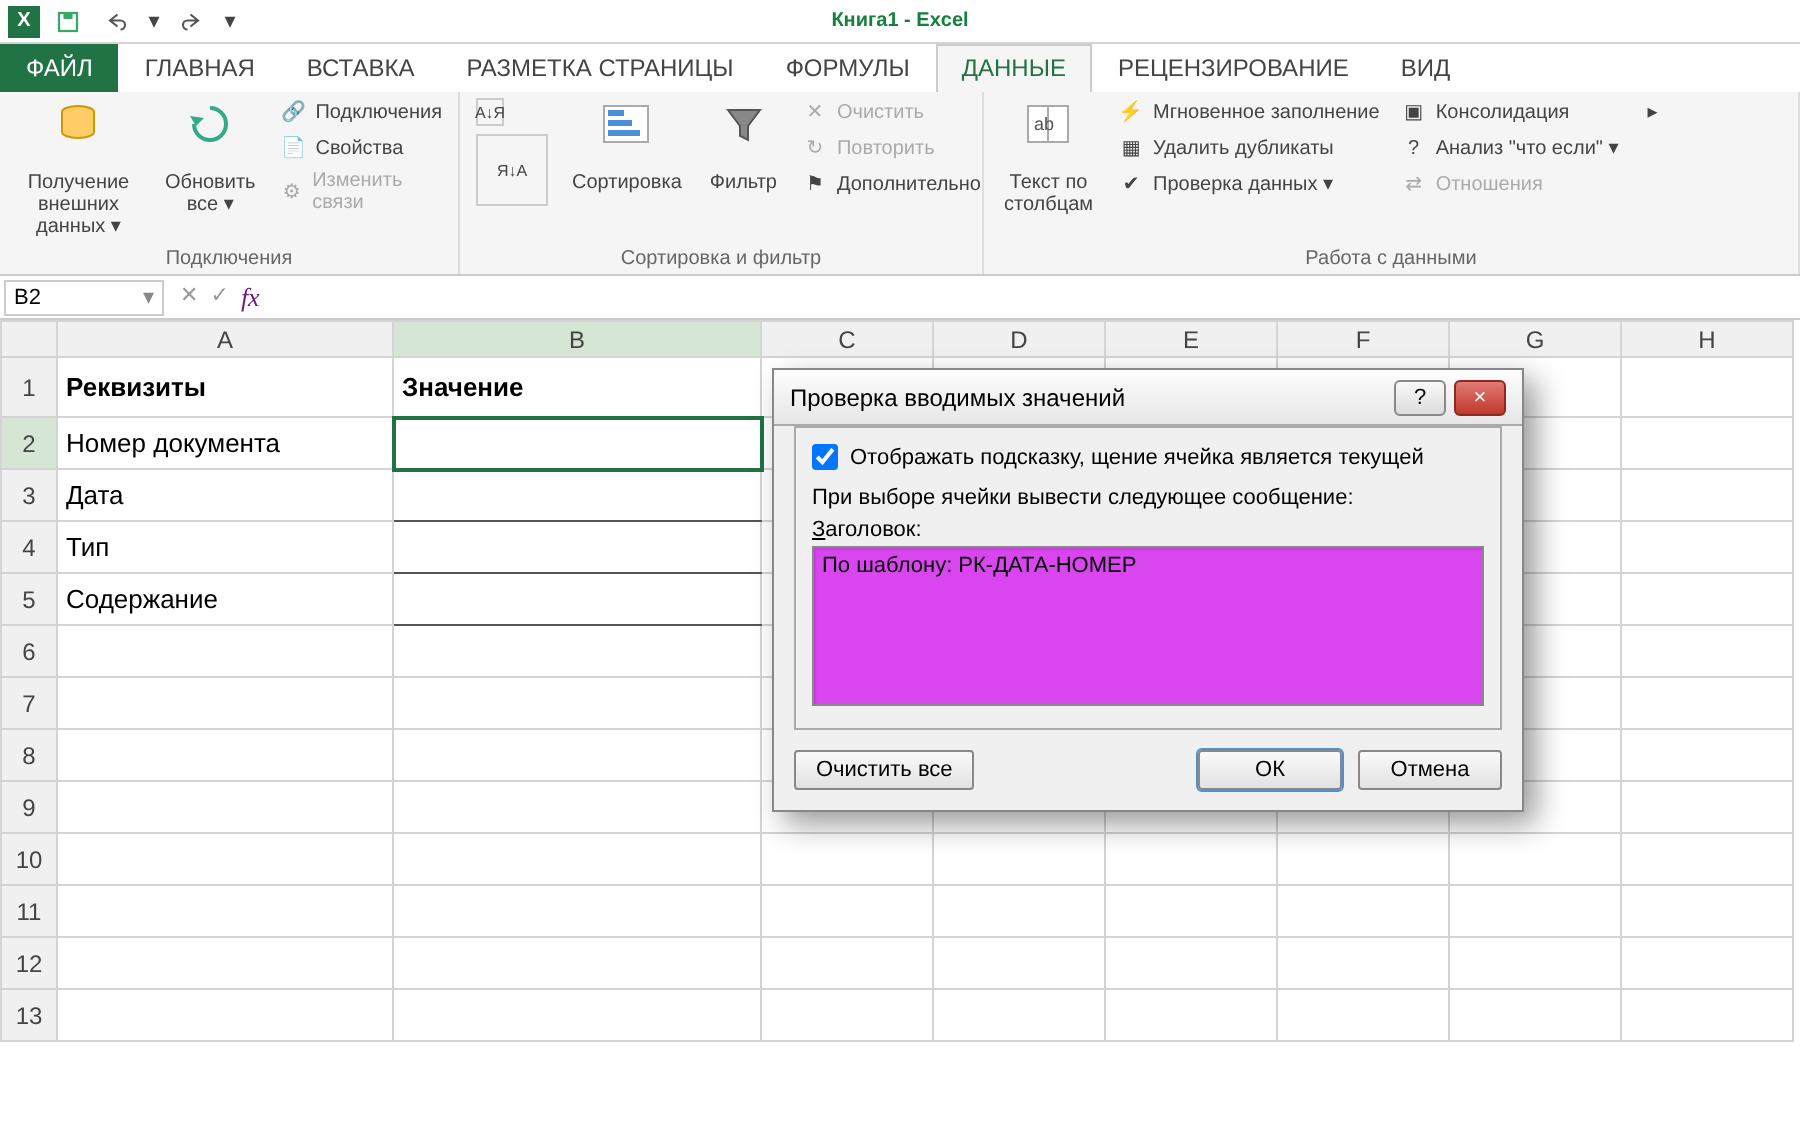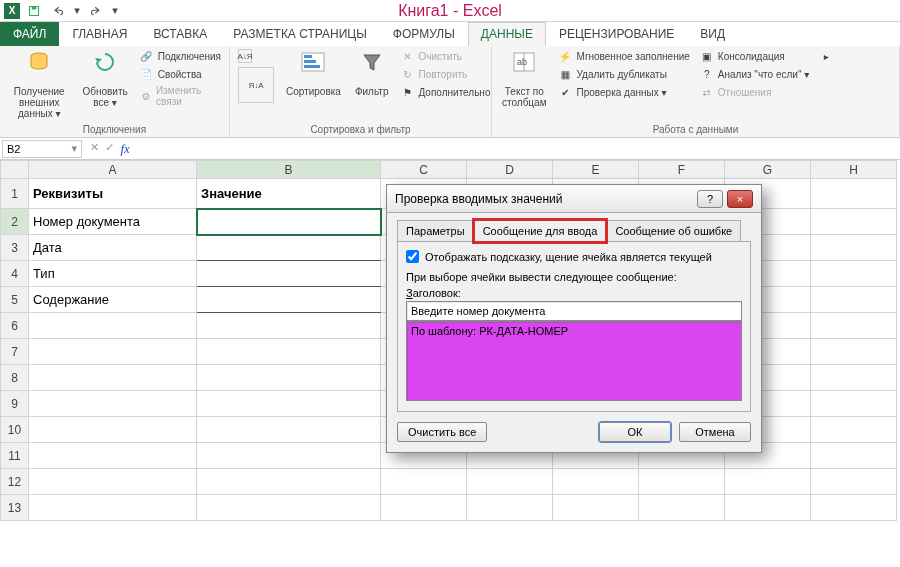--- a/index.html
+++ b/index.html
@@ -4,21 +4,21 @@
 <style>
   * { box-sizing: border-box; margin: 0; padding: 0; font-family: "Segoe UI", Tahoma, sans-serif; }
   body { background: #fff; width: 900px; height: 567px; overflow: hidden; position: relative; }
 
   
   .titlebar { height: 22px; background: #fff; border-bottom: 1px solid #d4d4d4; display: flex; align-items: center; font-size: 11px; }
   .tb-left { display: flex; align-items: center; gap: 4px; padding-left: 4px; }
   .tb-btn { width: 20px; height: 18px; display: flex; align-items: center; justify-content: center; color: #444; cursor: pointer; }
   .tb-btn svg { width: 12px; height: 12px; }
   .xl-square { width: 16px; height: 16px; background: #217346; color: #fff; font-size: 10px; font-weight: bold; display: flex; align-items: center; justify-content: center; }
-  .tb-title { position: absolute; left: 50%; transform: translateX(-50%); color: #be185d; font-size: 16px; }
+  .tb-title { position: absolute; left: 50%; transform: translateX(-50%); color: #15803d; font-size: 10px; font-weight: bold; }
 
   
   .tabs { height: 24px; background: #fff; display: flex; align-items: stretch; font-size: 12px; }
   .tab { padding: 4px 12px; color: #444; cursor: pointer; border: 1px solid transparent; }
   .tab.file { background: #217346; color: #fff; font-weight: 500; }
   .tab.active { border: 1px solid #ccc; border-bottom: none; background: #f5f5f5; color: #217346; }
 
   
   .ribbon { height: 92px; background: #f5f5f5; border-bottom: 1px solid #ccc; display: flex; font-size: 11px; color: #444; }
   .rgroup { border-right: 1px solid #ddd; padding: 2px 6px 0 6px; display: flex; flex-direction: column; justify-content: space-between; }
@@ -29,21 +29,21 @@
   .big-btn .lbl { text-align: center; font-size: 10px; line-height: 11px; }
   .stack { display: flex; flex-direction: column; gap: 2px; }
   .stack-item { display: flex; align-items: center; gap: 4px; padding: 1px 2px; cursor: pointer; font-size: 10px; }
   .stack-item .ic { width: 14px; height: 14px; display: flex; align-items: center; justify-content: center; }
 
   
   .fbar { height: 22px; border-bottom: 1px solid #ccc; display: flex; align-items: center; font-size: 11px; }
   .namebox { width: 80px; border: 1px solid #ccc; padding: 2px 4px; margin: 0 2px; height: 18px; display: flex; align-items: center; justify-content: space-between; }
   .namebox .dd { color: #888; }
   .fbtns { display: flex; gap: 6px; padding: 0 6px; color: #999; }
-  .fx { font-style: italic; font-family: serif; font-size: 13px; color: #1d4ed8; }
+  .fx { font-style: italic; font-family: serif; font-size: 13px; color: #701a75; }
   .finput { flex: 1; border: none; outline: none; font-size: 11px; }
 
   
   .grid-wrap { position: relative; }
   .grid { border-collapse: collapse; table-layout: fixed; }
   .grid th, .grid td { border: 1px solid #d4d4d4; font-size: 13px; text-align: left; }
   .grid th.rowh, .grid th.colh { background: #f0f0f0; font-weight: normal; text-align: center; color: #444; }
   .grid th.rowh { width: 28px; font-size: 12px; }
   .grid th.colh { height: 18px; font-size: 12px; }
   .colA { width: 168px; }
@@ -429,33 +429,27 @@
 </div>
 
 <div class="dialog">
   <div class="dlg-title">
     <span>Проверка вводимых значений</span>
     <div class="dlg-ctrls">
       <div class="dlg-ctrl">?</div>
       <div class="dlg-ctrl close">×</div>
     </div>
   </div>
-  <div class="dlg-tabs">
-    <div class="dlg-tab">Параметры</div>
-    <div class="dlg-tab active">Сообщение для ввода</div>
-    <div class="dlg-tab">Сообщение об ошибке</div>
-  </div>
   <div class="dlg-panel">
     <div class="chk-row">
       <input type="checkbox" checked="" style="">
       <span>Отображать подсказку, щение ячейка является текущей</span>
     </div>
     <div class="fieldlbl">При выборе ячейки вывести следующее сообщение:</div>
     <div class="fieldlbl"><span class="u">З</span><span>аголовок:</span></div>
-    <input class="txtfield" value="Введите номер документа" style="">
     <textarea class="txtarea" style="">По шаблону: РК-ДАТА-НОМЕР</textarea>
   </div>
   <div class="dlg-btns">
     <button class="btn">Очистить все</button>
     <div class="right">
       <button class="btn primary">ОК</button>
       <button class="btn">Отмена</button>
     </div>
   </div>
 </div>

